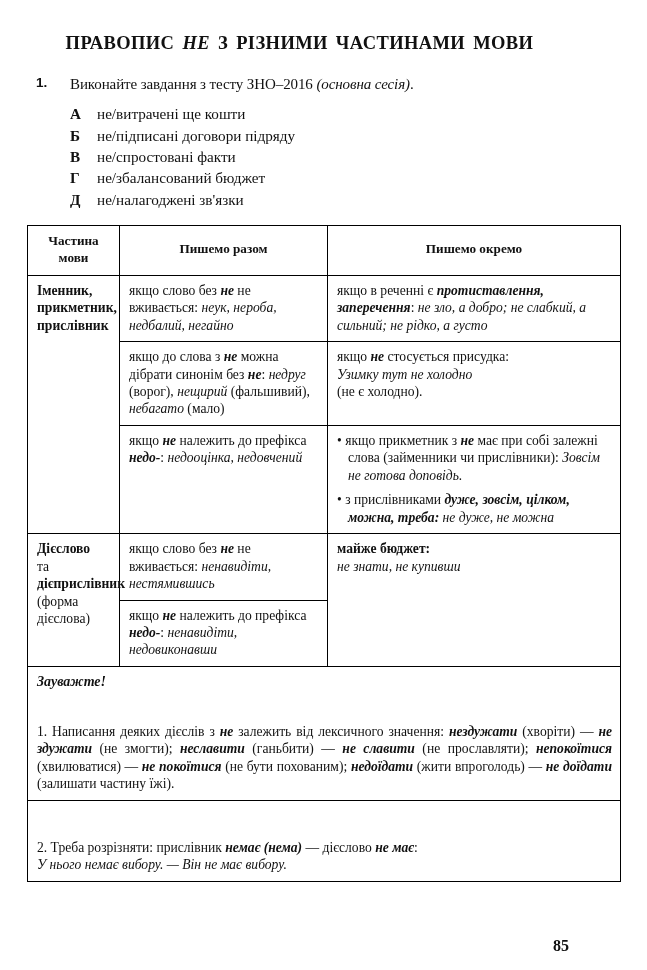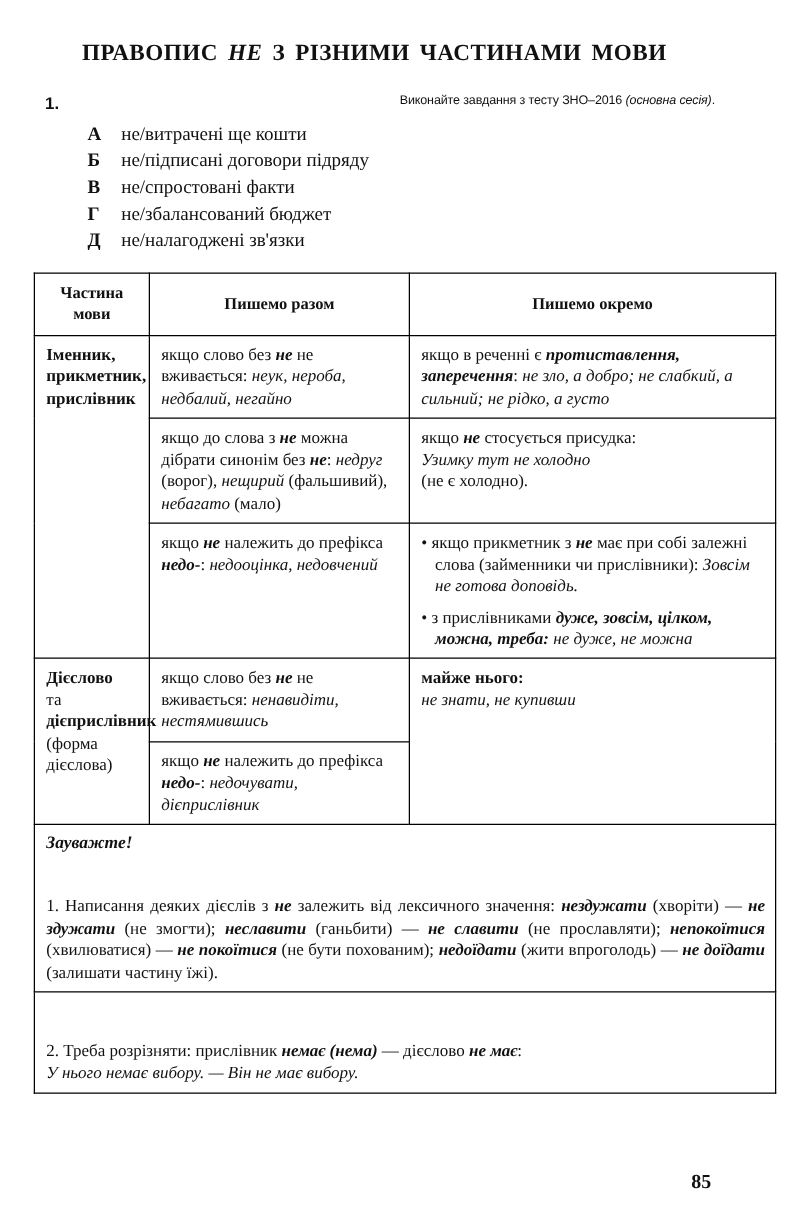--- a/index.html
+++ b/index.html
@@ -45,25 +45,24 @@
   }
   .task-num {
     position: absolute;
     left: 9px;
     top: 1px;
     font-family: "Liberation Sans", "DejaVu Sans", sans-serif;
     font-weight: bold;
     font-size: 13.5px;
   }
   .task-line-sans {
-    font-family: Liberation Sans, sans-serif;
-    font-size: 10px;
+    font-family: Liberation Serif, serif;
+    font-size: 15px;
     line-height: 1.35;
     letter-spacing: -0.1px;
-    text-align: right;
   }
   .task-line-serif {
     font-size: 15.4px;
     line-height: 1.35;
     margin-top: 8px;
   }
 
   
   .options {
     margin-top: 9px;
@@ -204,24 +203,24 @@
       <tr>
         <td><span>якщо </span><span class="bi">не</span><span> належить до префікса </span><span class="bi">недо-</span><span>: </span><span class="i">недооцінка, недовчений</span></td>
         <td>
           <div class="bullet-item"><span>• якщо прикметник з </span><span class="bi">не</span><span> має при собі залежні слова (займенники чи прислівники): </span><span class="i">Зовсім не готова доповідь.</span></div>
           <div class="bullet-item"><span>• з прислівниками </span><span class="bi">дуже, зовсім, цілком, можна, треба:</span><span> </span><span class="i">не дуже, не можна</span></div>
         </td>
       </tr>
       <tr>
         <td class="pos-cell" rowspan="2"><span class="b">Дієслово</span><br><span class="regular">та </span><span class="b">дієприслівник</span><span class="regular"> (форма дієслова)</span></td>
         <td><span>якщо слово без </span><span class="bi">не</span><span>  не вживається: </span><span class="i">ненавидіти, нестямившись</span></td>
-        <td rowspan="2"><span class="b">майже нього:</span><br><span class="i">не знати, не купивши</span></td>
-      </tr>
-      <tr>
-        <td><span>якщо </span><span class="bi">не</span><span> належить до префікса </span><span class="bi">недо-</span><span>: </span><span class="i">недочувати, дієприслівник</span></td>
+        <td rowspan="2"><span class="b">майже бюджет:</span><br><span class="i">не знати, не купивши</span></td>
+      </tr>
+      <tr>
+        <td><span>якщо </span><span class="bi">не</span><span> належить до префікса </span><span class="bi">недо-</span><span>: </span><span class="i">ненавидіти, недовиконавши</span></td>
       </tr>
       <tr>
         <td class="note-cell" colspan="3">
           <div class="note-title">Зауважте!</div>
           <div class="note-para"><span>1. Написання деяких дієслів з </span><span class="bi">не</span><span> залежить від лексичного значення: </span><span class="bi">нездужати</span><span> (хворіти) — </span><span class="bi">не здужати</span><span> (не змогти); </span><span class="bi">неславити</span><span> (ганьбити) — </span><span class="bi">не славити</span><span> (не прославляти); </span><span class="bi">непокоїтися</span><span> (хвилюватися) — </span><span class="bi">не покоїтися</span><span> (не бути похованим); </span><span class="bi">недоїдати</span><span> (жити впроголодь) — </span><span class="bi">не доїдати</span><span> (залишати частину їжі).</span></div>
         </td>
       </tr>
       <tr>
         <td class="note-cell" colspan="3">
           <div class="note-para"><span>2. Треба розрізняти: прислівник </span><span class="bi">немає (нема)</span><span> — дієслово </span><span class="bi">не має</span><span>: </span><br><span class="i">У нього немає вибору. — Він не має вибору.</span></div>

